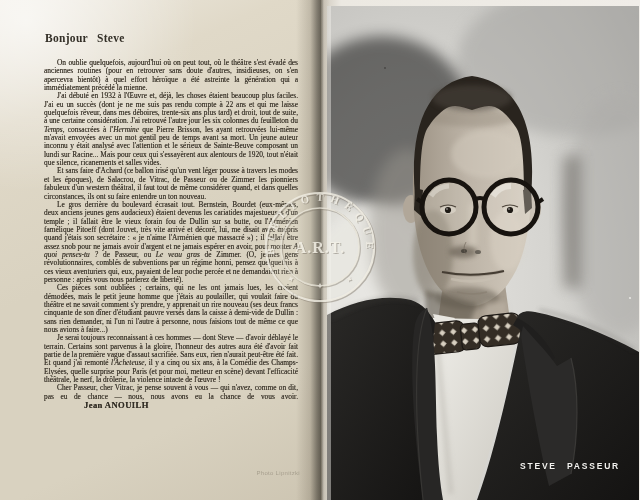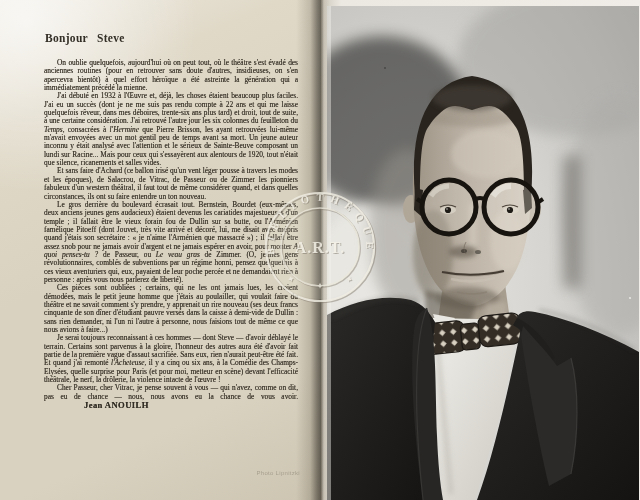--- a/index.html
+++ b/index.html
@@ -210,20 +210,21 @@
           <path d="M 190 312 C 204 318 220 334 228 352 L 220 358 C 210 340 198 326 186 319 Z" fill="#201f1e"></path>
           <path d="M 196 320 C 208 334 222 348 230 360 L 244 352 C 252 382 252 428 244 468 L 222 480 C 210 430 200 370 194 330 Z" fill="#2b2a29"></path>
           <path d="M 244 352 C 252 382 252 428 244 468" stroke="#454340" stroke-width="1.2" fill="none" opacity=".7"></path>
           <path d="M 4 312 C 40 292 70 288 92 296" stroke="#4a4845" stroke-width="2" fill="none" opacity=".5" filter="url(#b1)"></path>
           <path d="M 308 344 C 274 322 240 310 212 304" stroke="#403e3b" stroke-width="2" fill="none" opacity=".4" filter="url(#b1)"></path>
         </g>
 
         <rect x="0" y="0" width="4" height="494" fill="#f4f2ee" opacity=".45"></rect>
       </svg>
     </div>
+    <div class="photo-caption">STEVE PASSEUR</div>
   </div>
 
   <div class="gutter"></div>
 
   <svg class="stamp" viewBox="0 0 120 120">
     <defs>
       <path id="arcPath" d="M 24.8 89.6 A 46 46 0 1 1 95.2 89.6" fill="none"></path>
       <path id="arcPathD" d="M 25.8 90.6 A 46 46 0 1 1 96.2 90.6" fill="none"></path>
     </defs>
     <g opacity=".85" font-family="Liberation Serif, DejaVu Serif, serif">

